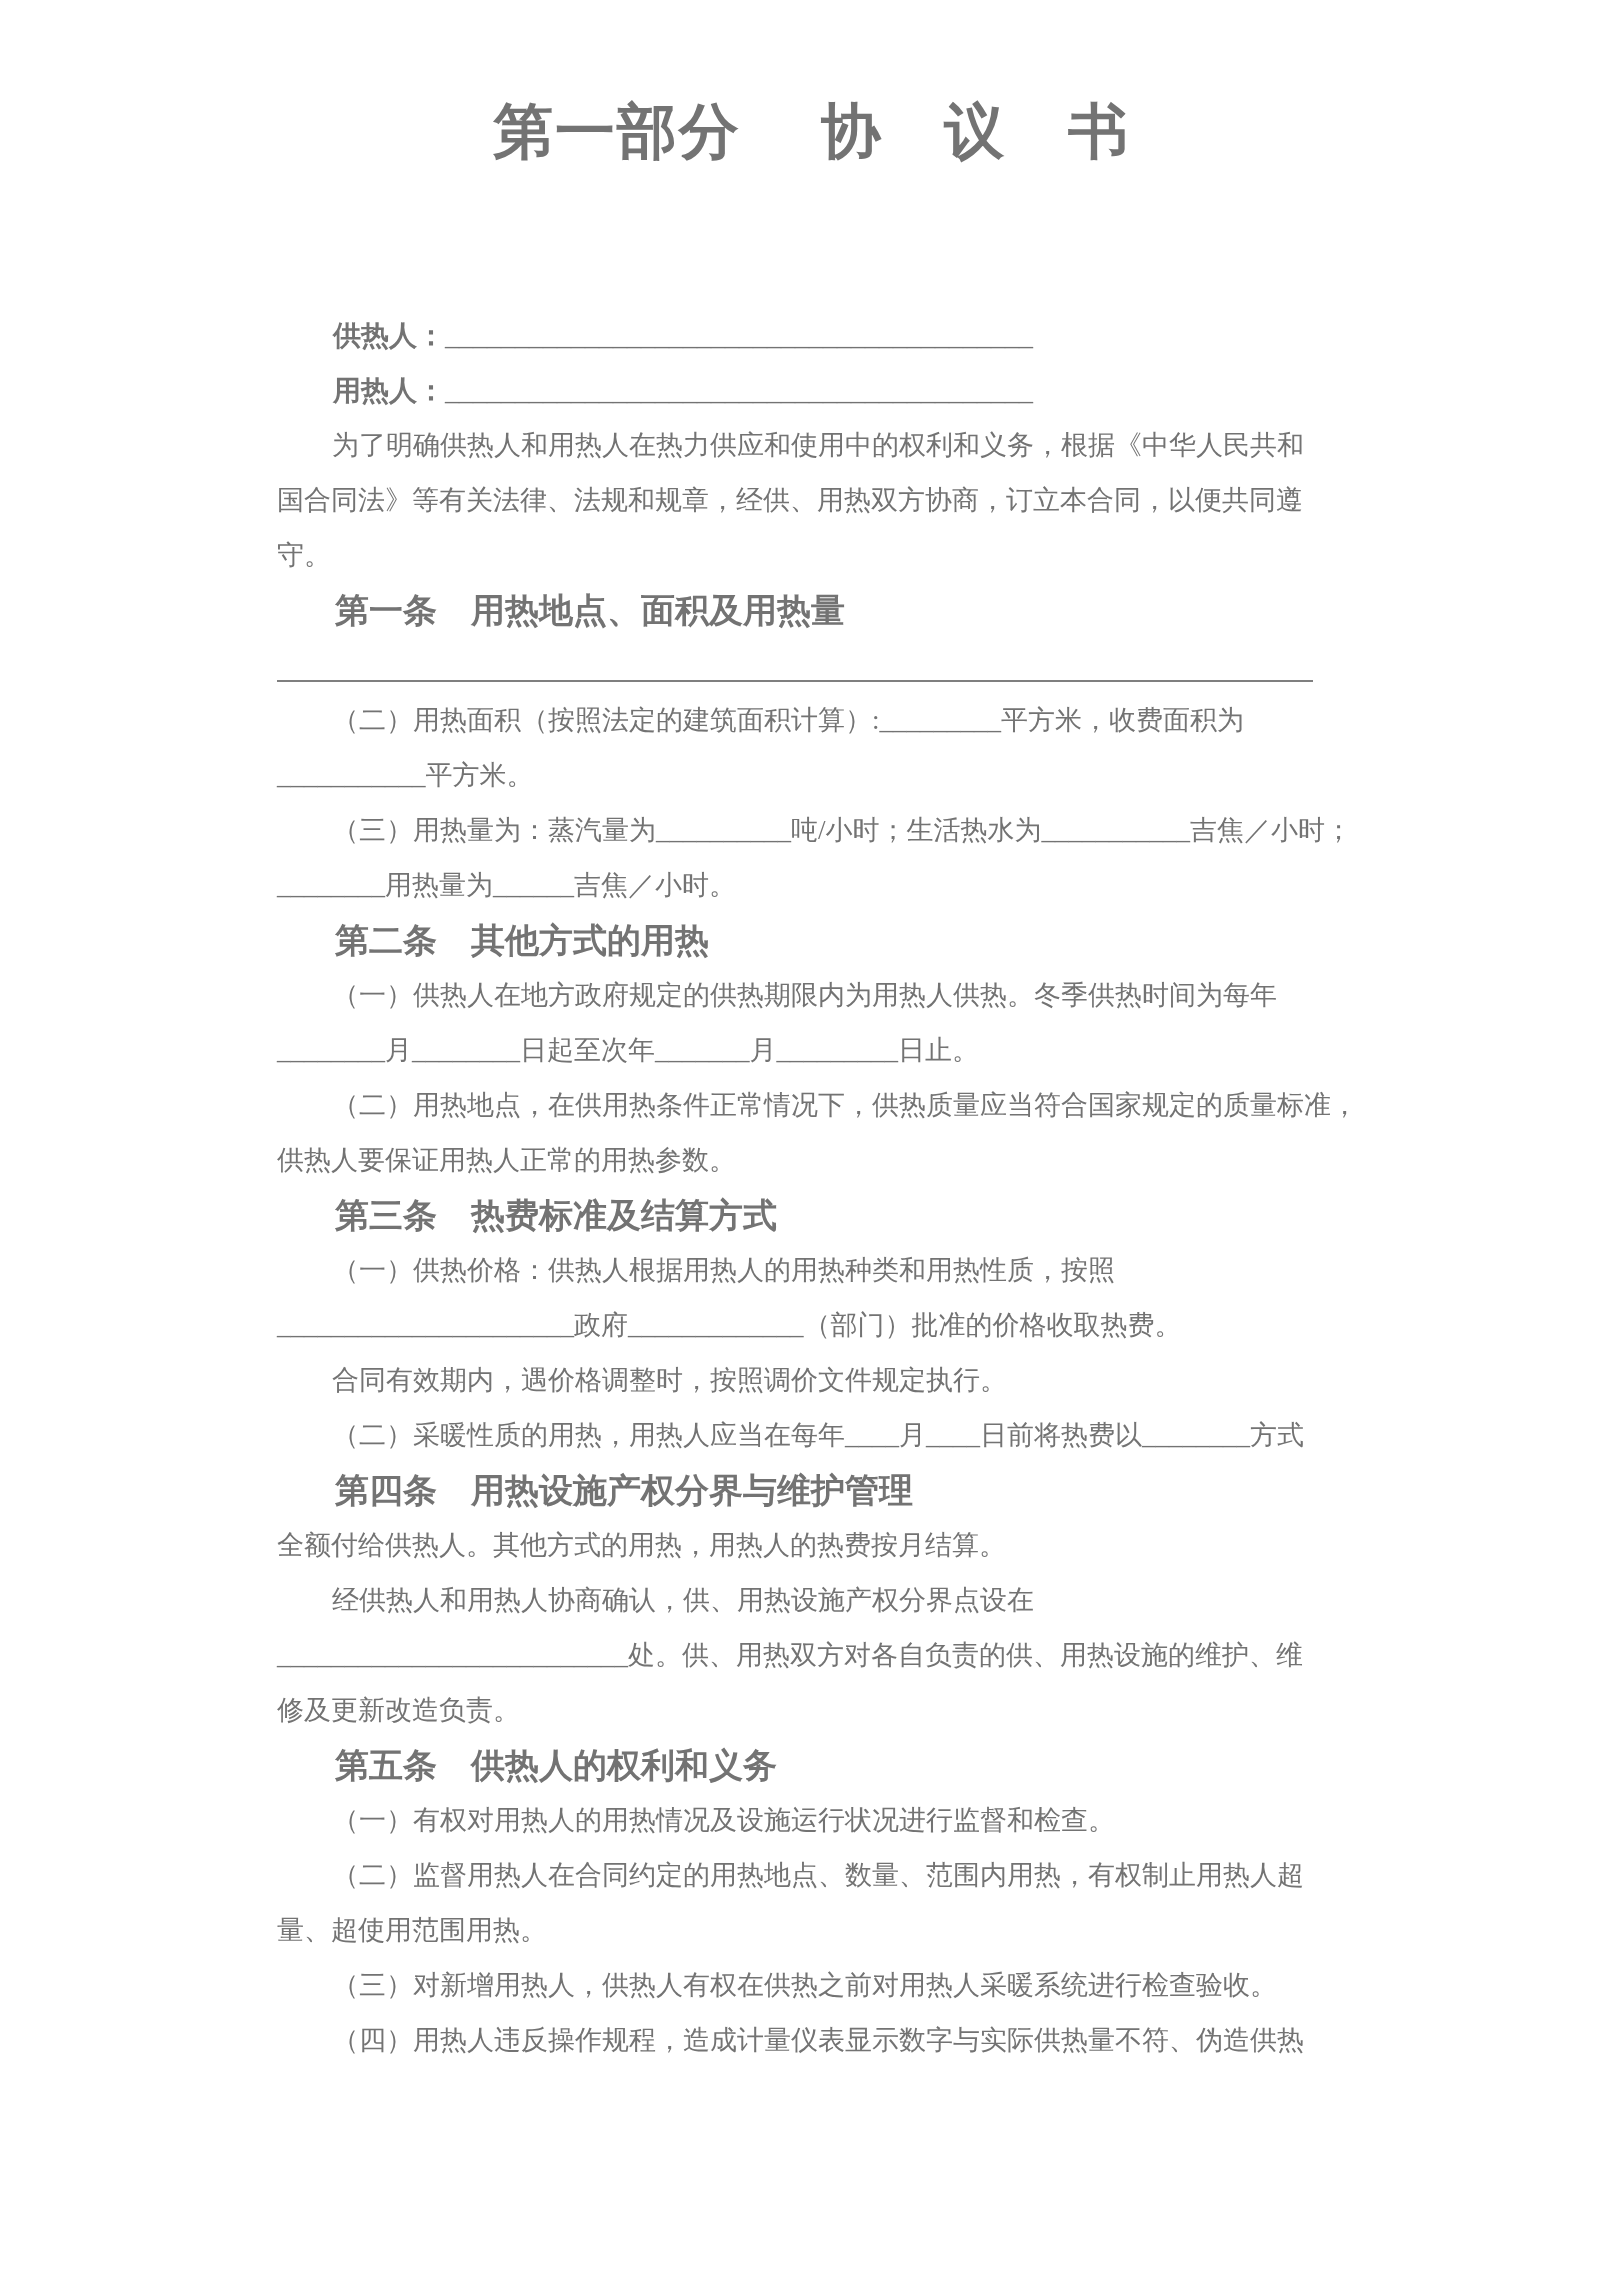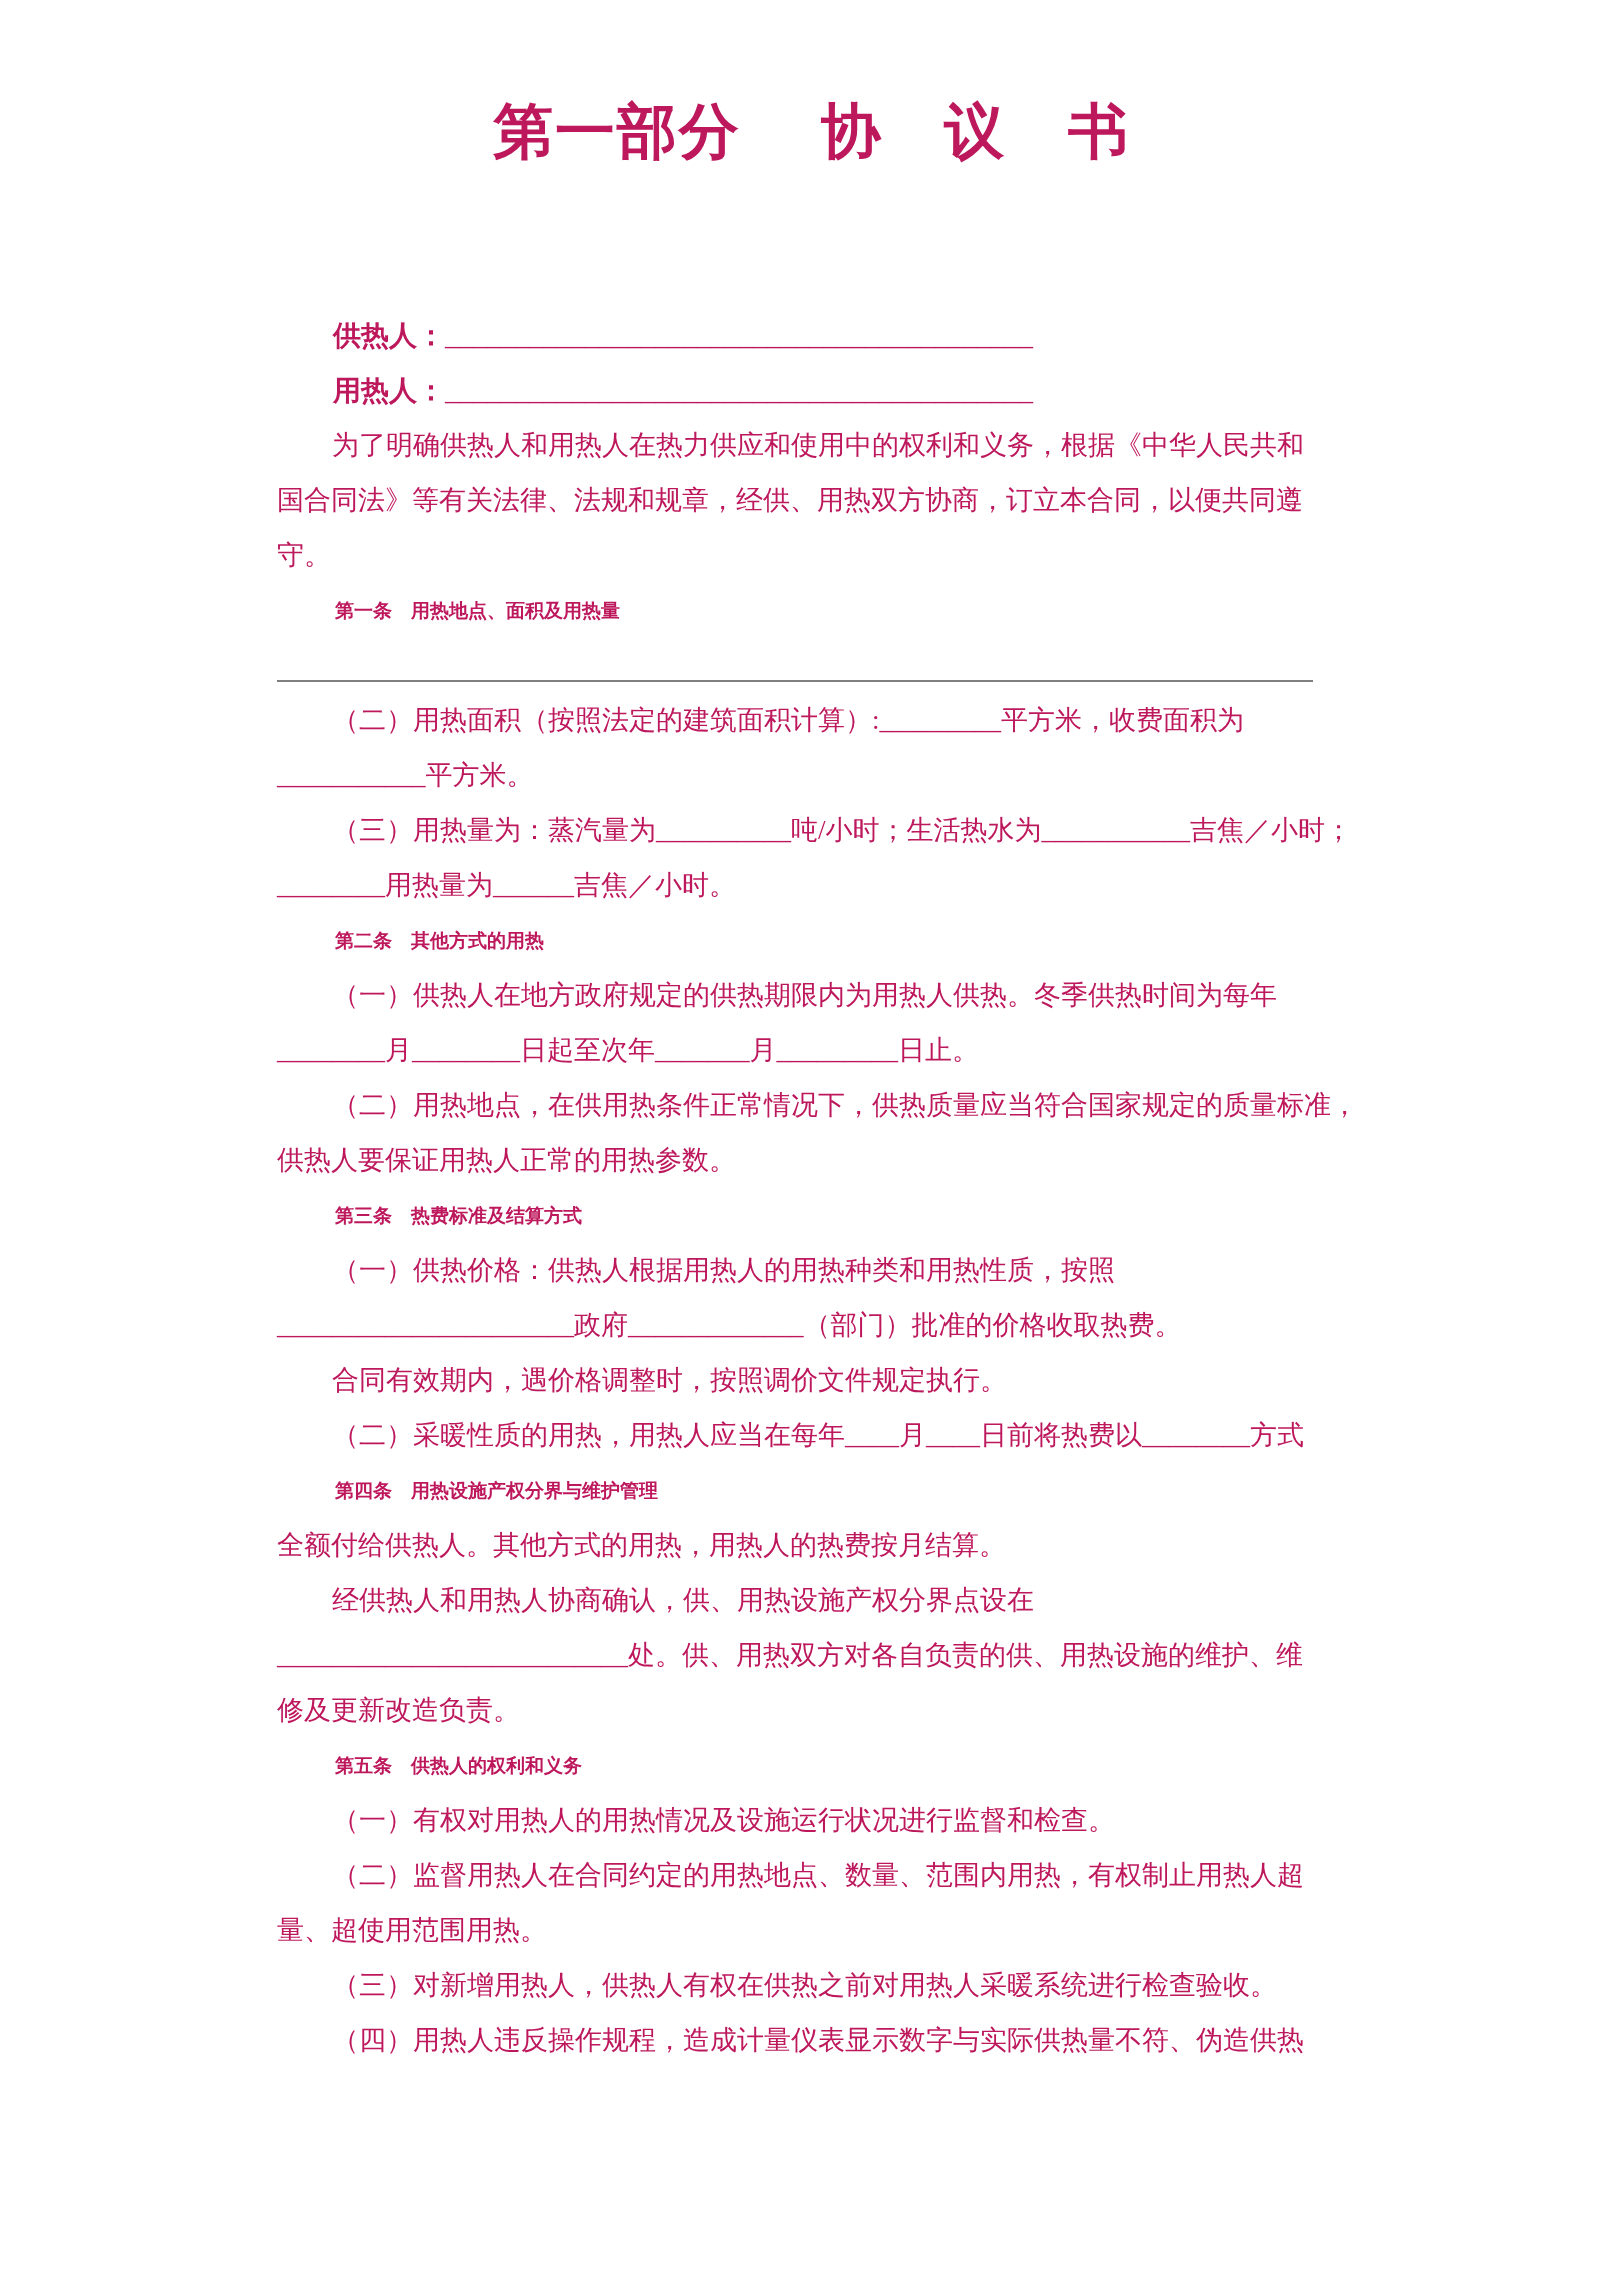--- a/index.html
+++ b/index.html
@@ -5,21 +5,21 @@
   html, body {
     margin: 0;
     padding: 0;
     background: #ffffff;
   }
   .page {
     position: relative;
     width: 1623px;
     height: 2294px;
     background: #ffffff;
-    color: #be185d;
+    color: #737373;
     overflow: hidden;
     font-family: "Liberation Serif", "DejaVu Serif", serif;
   }
   .doc-title {
     margin-top: 91px;
     text-align: center;
     font-family: "Liberation Sans", "DejaVu Sans", sans-serif;
     font-weight: 700;
     font-size: 60px;
     line-height: 82px;
@@ -33,21 +33,21 @@
   .line {
     height: 55px;
     line-height: 55px;
     white-space: nowrap;
   }
   .ind  { text-indent: 55px; }
   .cont { text-indent: 0; }
   .head {
     font-family: Liberation Serif, serif;
     font-weight: 700;
-    font-size: 19px;
+    font-size: 34px;
     text-indent: 58px;
   }
   .party {
     text-indent: 56px;
     font-size: 28px;
   }
   .party .plabel { font-weight: 700; }
   .party .pblank { font-weight: 400; letter-spacing: 0; }
   .rule-line { position: relative; }
   .rule-inner {

